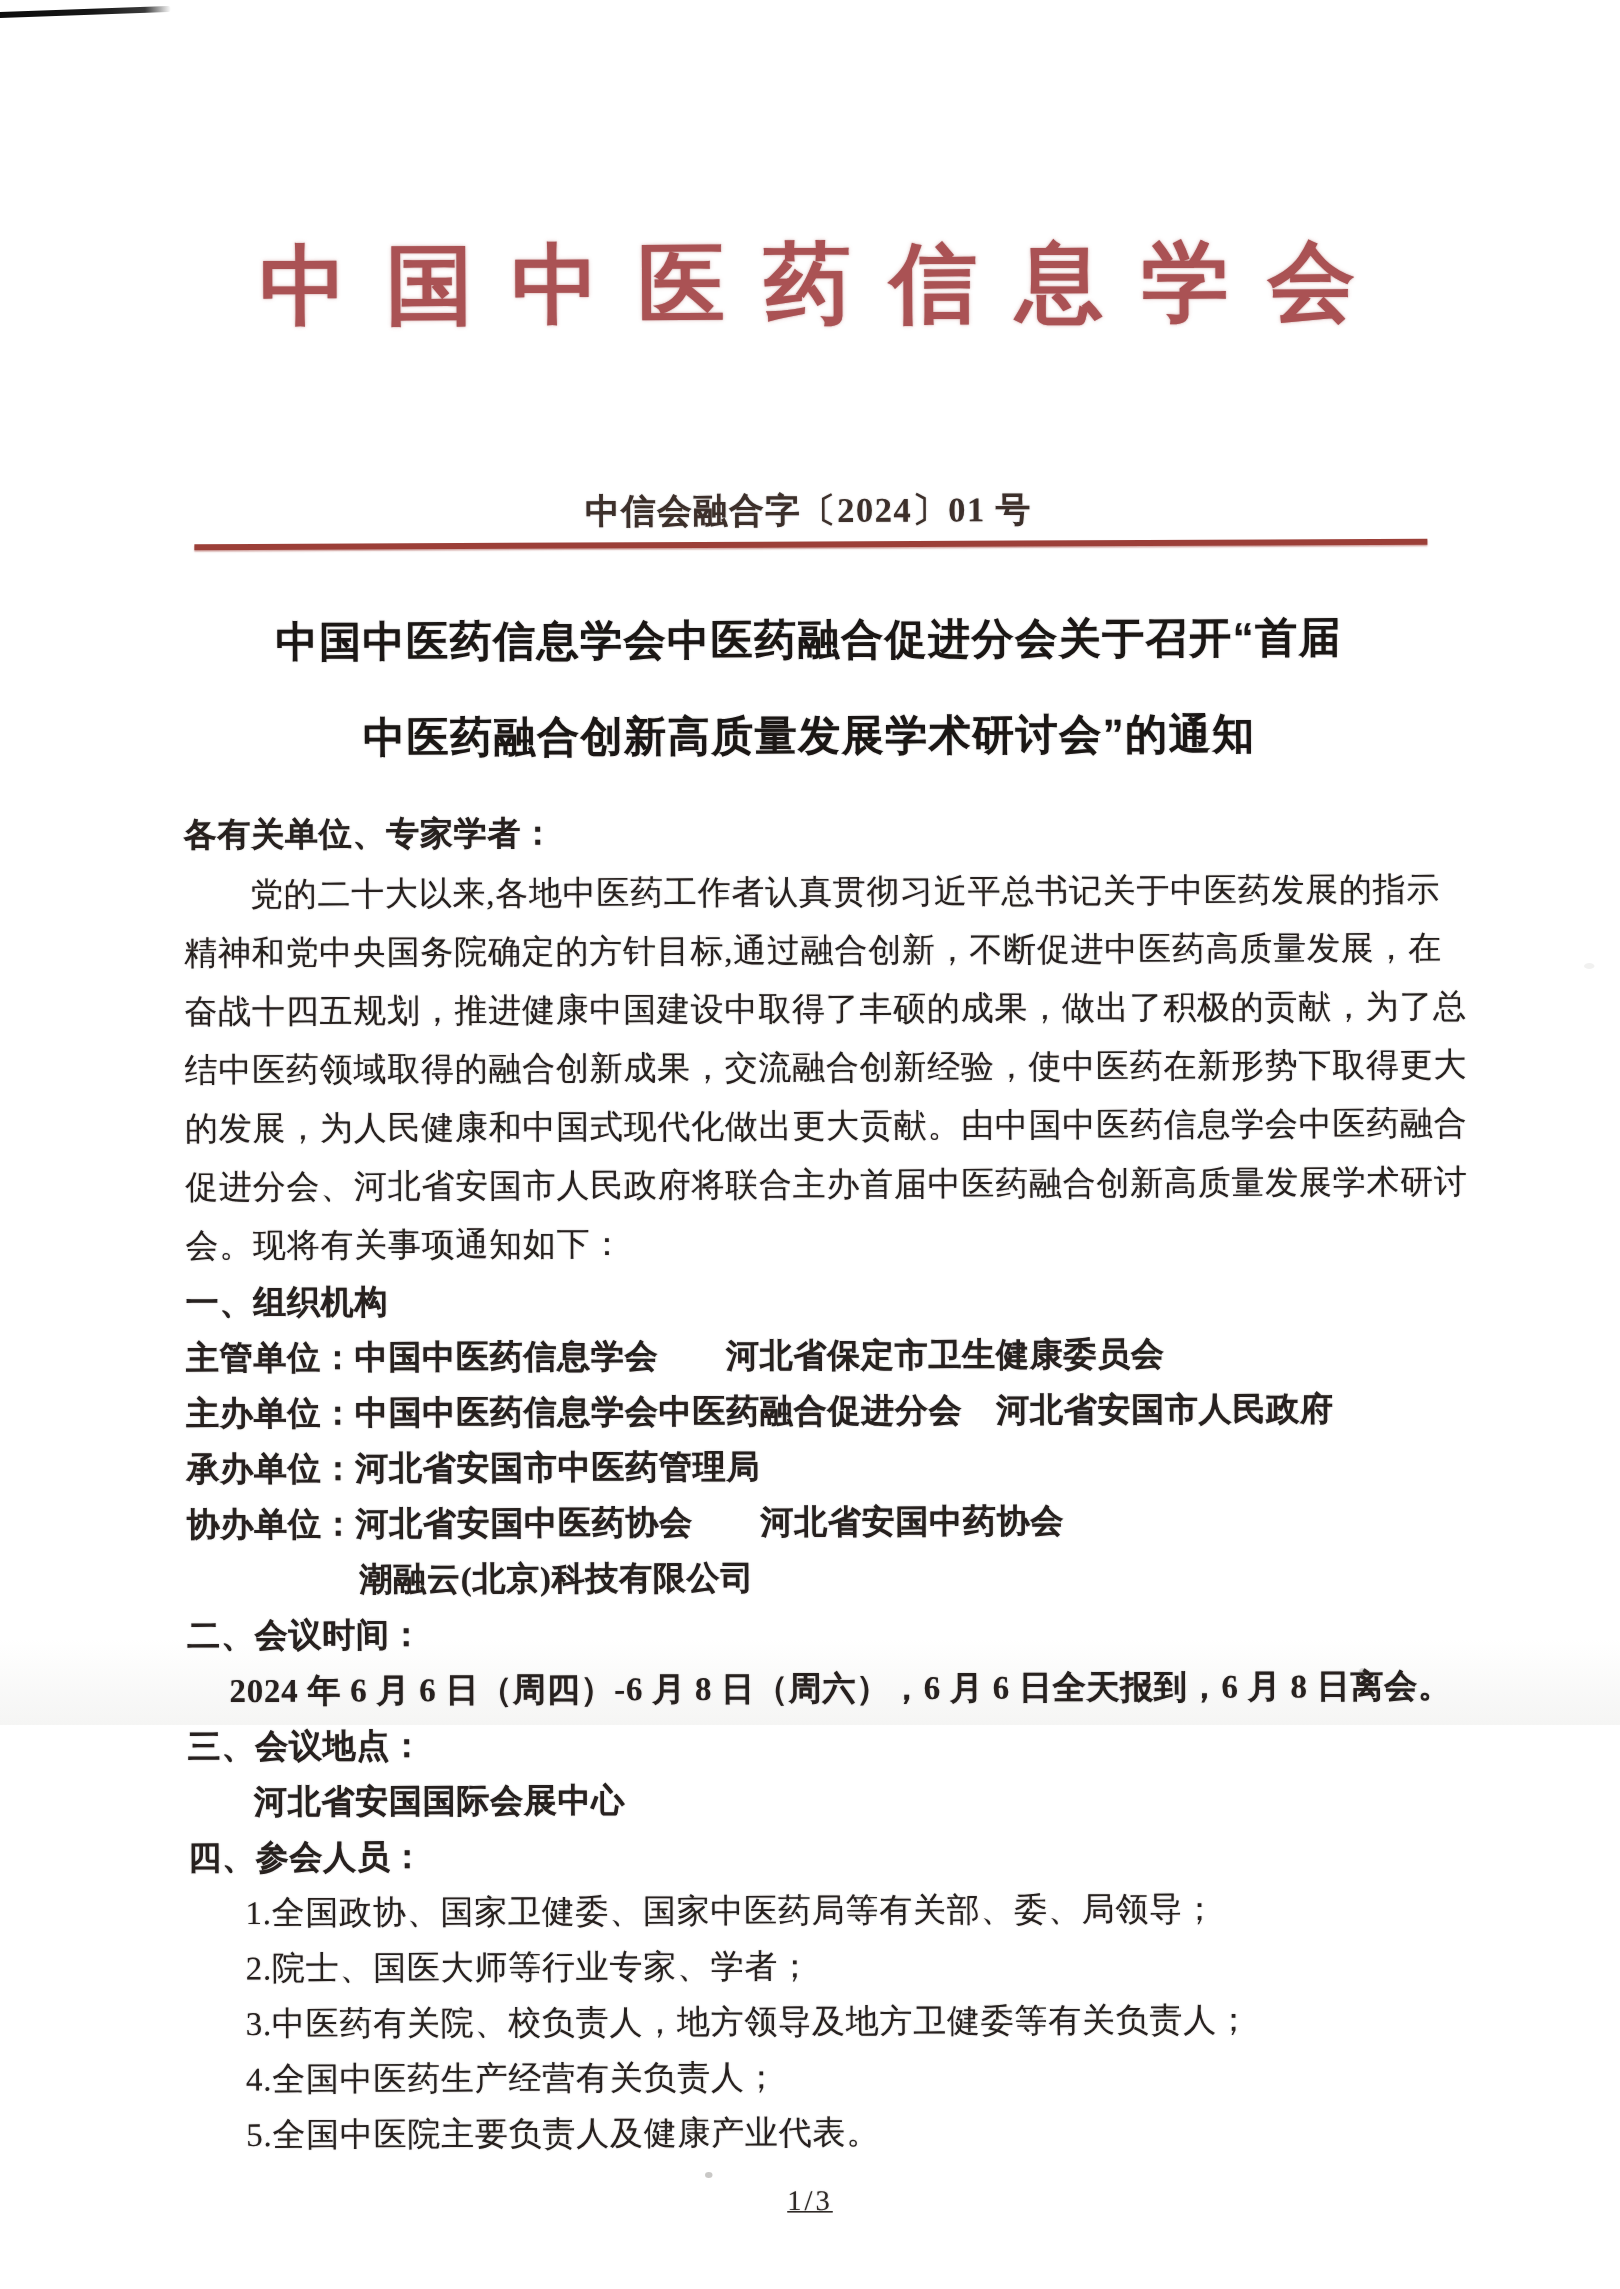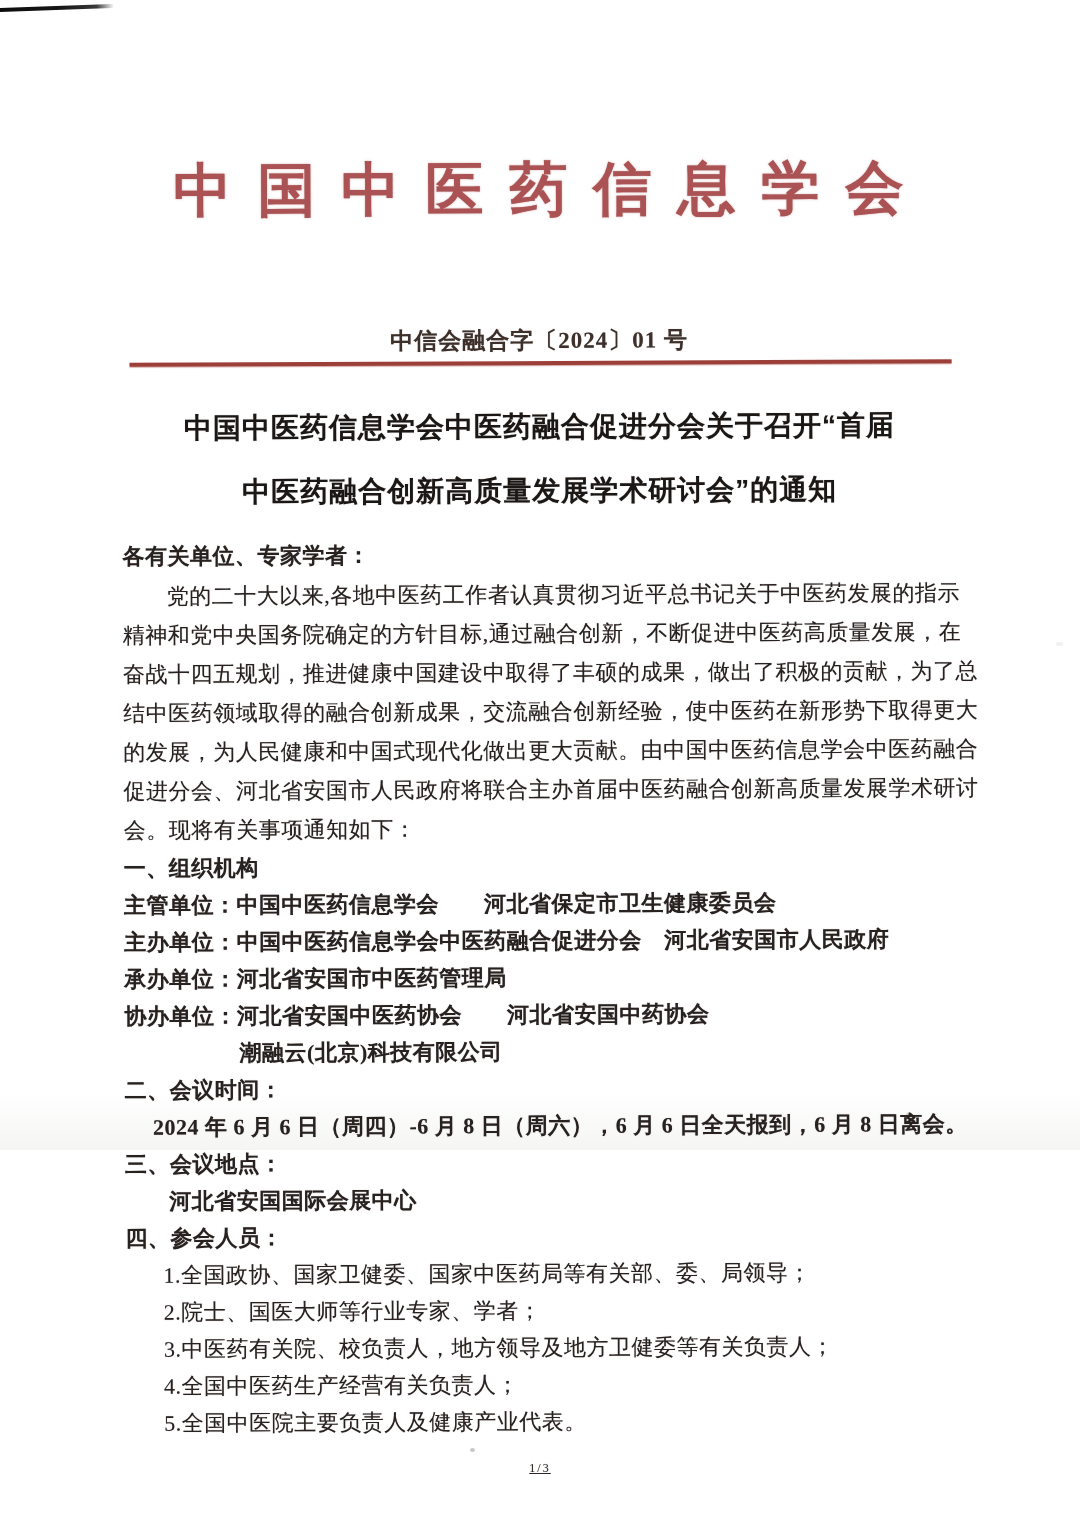--- a/index.html
+++ b/index.html
@@ -105,21 +105,21 @@
   .sec-heading { font-weight: 700; }
   .org-cont   { padding-left: 115px; }
   .date-line  { padding-left: 28px; }
   .venue-line { padding-left: 44px; }
   .item-line  { padding-left: 38px; font-weight: 500; }
   .footer {
     position: absolute;
     left: 0; right: 0;
     top: 1458px;
     text-align: center;
-    font-size: 12px;
+    font-size: 19px;
     line-height: 20px;
     letter-spacing: 2px;
     color: #2e2926;
     text-shadow: 0 0 1px rgba(40, 34, 30, 0.4);
     text-decoration: underline;
   }
   .speck {
     position: absolute;
     background: rgba(60, 56, 52, 0.28);
     border-radius: 50%;

